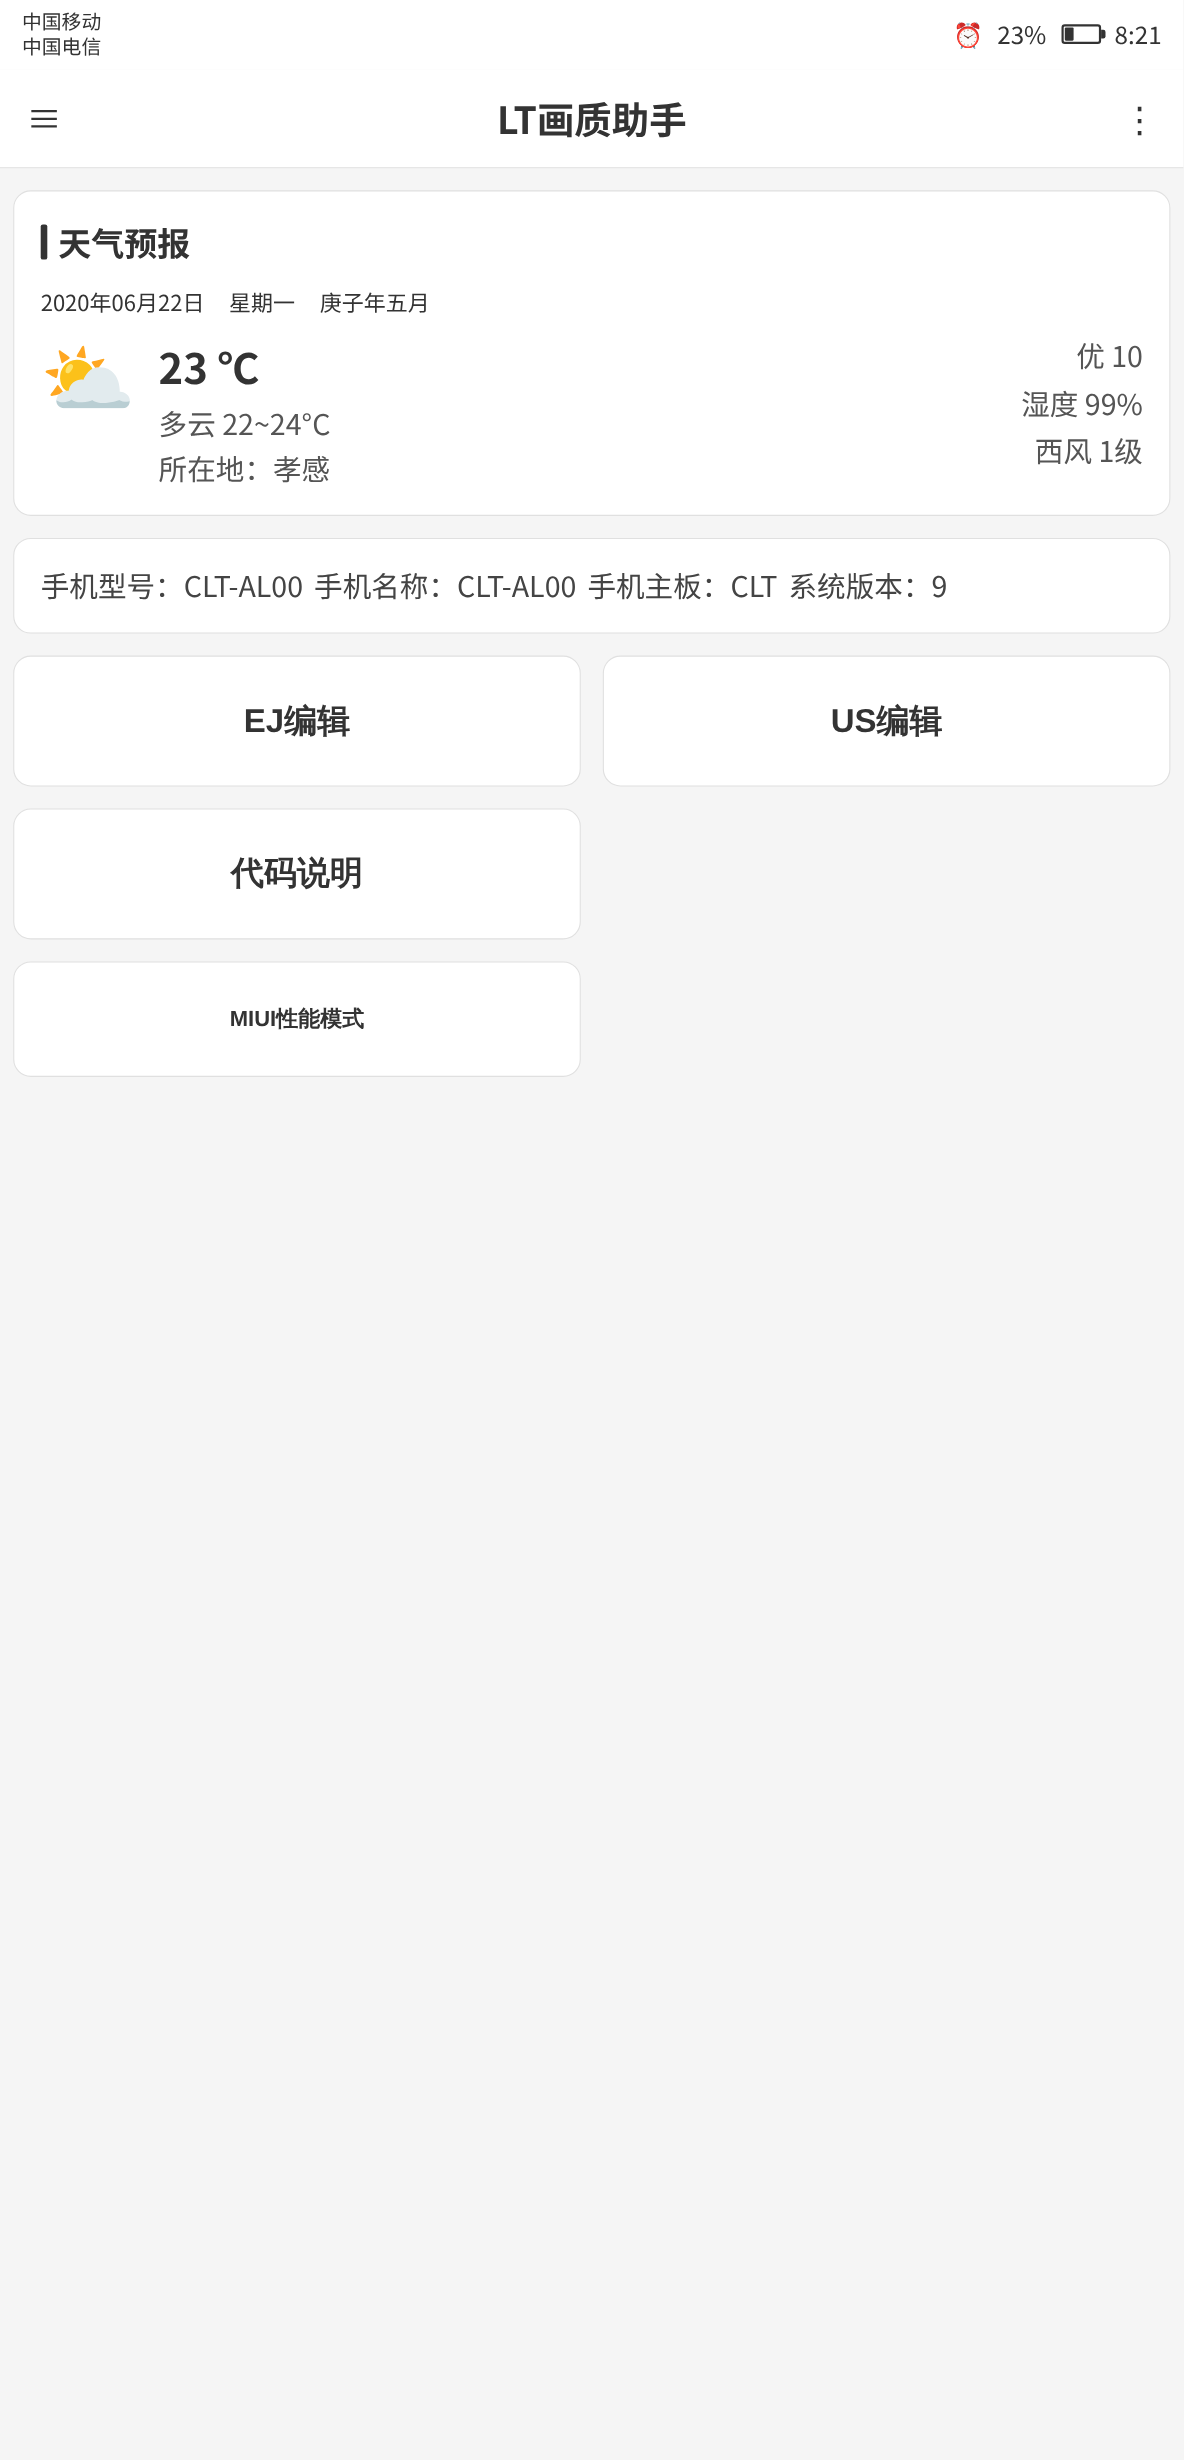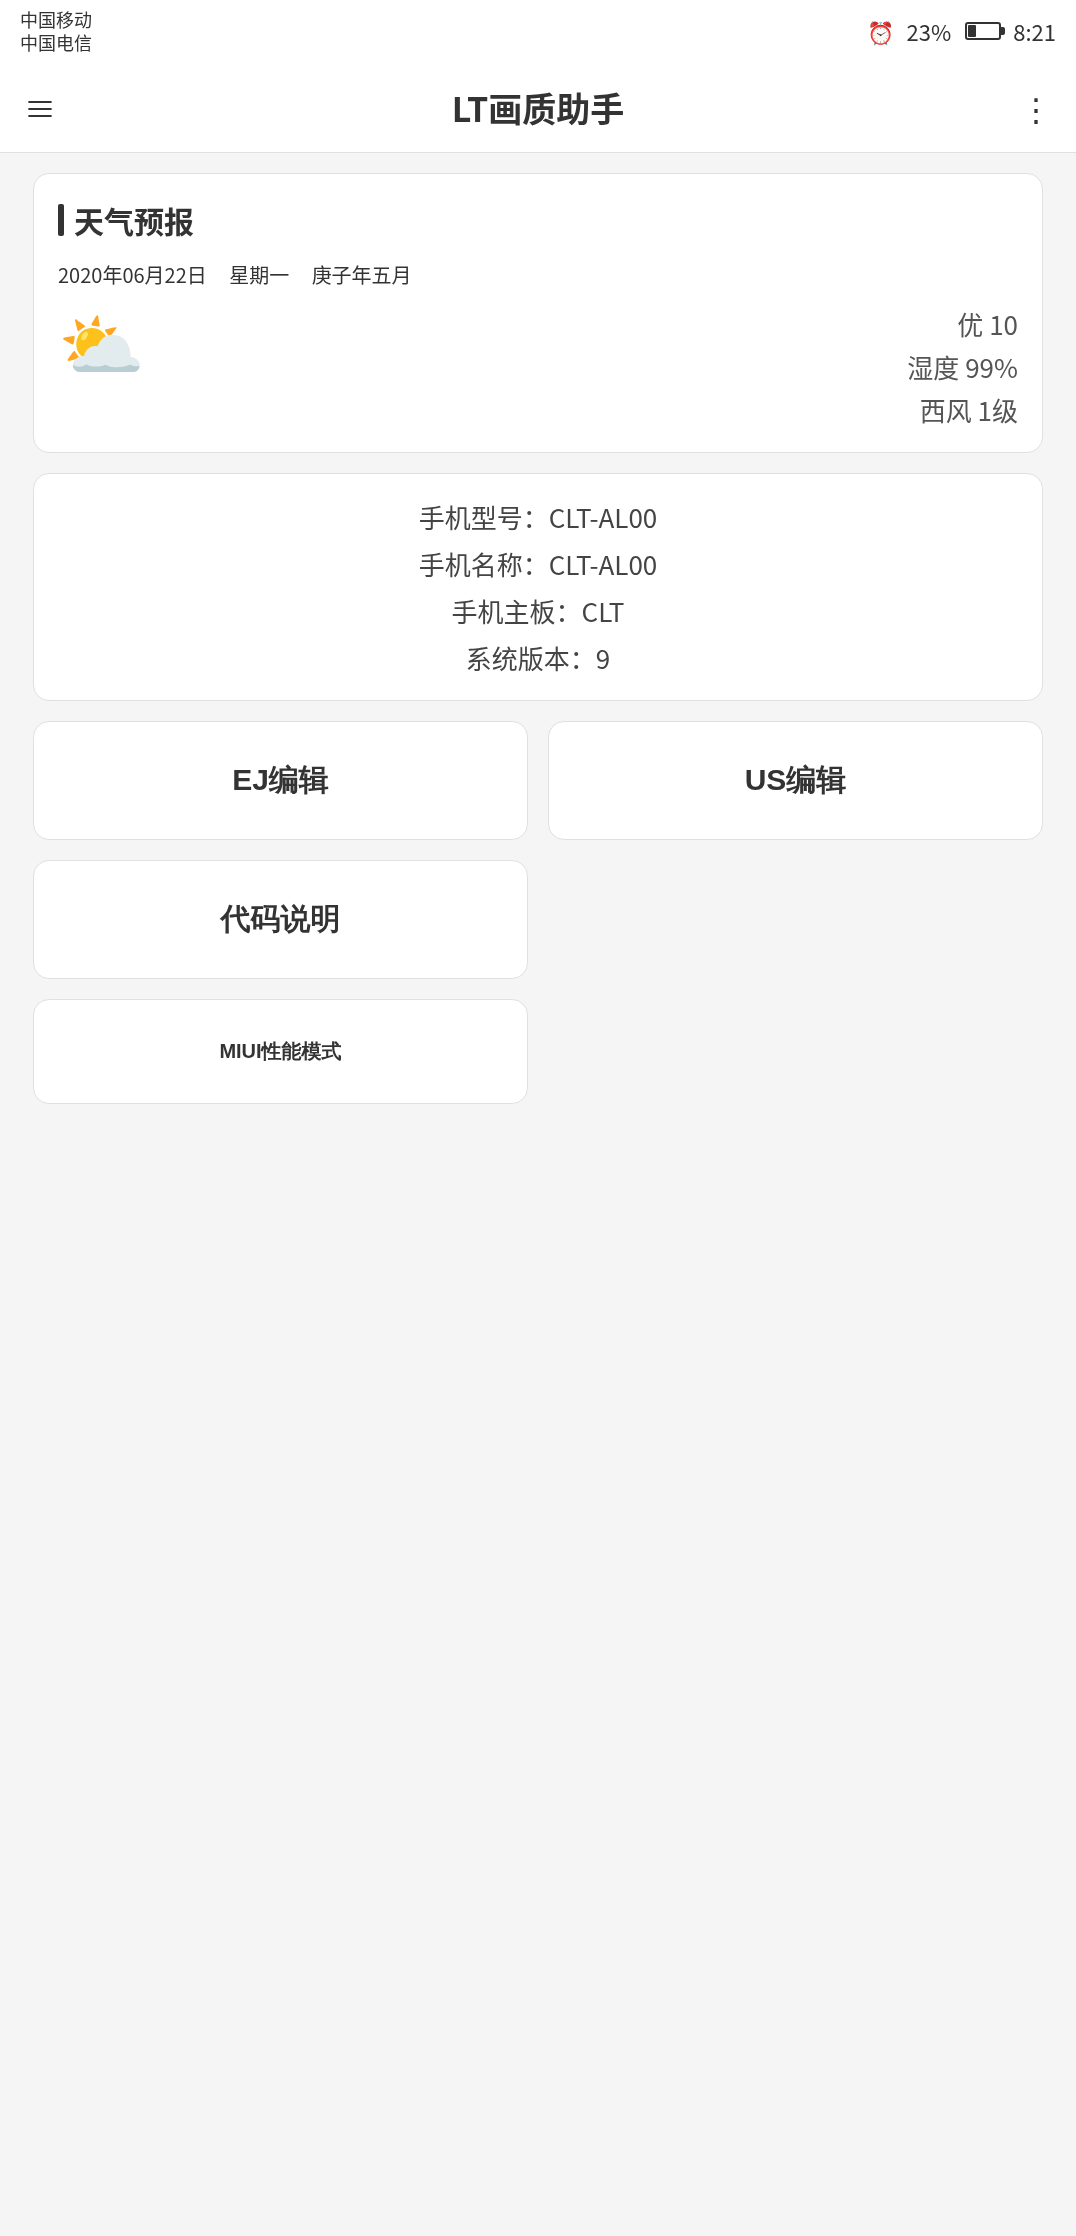--- a/index.html
+++ b/index.html
@@ -100,21 +100,21 @@
     }
 
     .more-icon {
       font-size: 32px;
       color: #333;
       cursor: pointer;
     }
 
     
     .main-content {
-      padding: 20px 33px;
+      padding: 20px 12px;
       display: flex;
       flex-direction: column;
       gap: 20px;
     }
 
     
     .card {
       background: #ffffff;
       border-radius: 16px;
       border: 1px solid #e0e0e0;
@@ -195,21 +195,21 @@
     }
 
     .weather-right-section {
       display: flex;
       justify-content: space-between;
     }
 
     
     .phone-info-body {
       display: flex;
-      flex-direction: column;
+      flex-direction: row;
       align-items: center;
       gap: 10px;
     }
 
     .phone-info-row {
       font-size: 26px;
       color: #444;
     }
 
     .action-button {
@@ -285,20 +285,25 @@
       <span>2020年06月22日</span>
       &nbsp;&nbsp;&nbsp;
       <span>星期一</span>
       &nbsp;&nbsp;&nbsp;
       <span>庚子年五月</span>
     </div>
     <div class="weather-right-section">
       <div class="weather-main">
         <div class="weather-icon-area">
           <span class="cloud-sun-icon">⛅</span>
+        </div>
+        <div class="weather-details">
+          <div class="weather-temp">23 ℃</div>
+          <div class="weather-desc">多云 22~24°C</div>
+          <div class="weather-location">所在地：孝感</div>
         </div>
       </div>
       <div class="weather-extra">
         <span>优 10</span>
         <span>湿度 99%</span>
         <span>西风 1级</span>
       </div>
     </div>
   </div>
 

